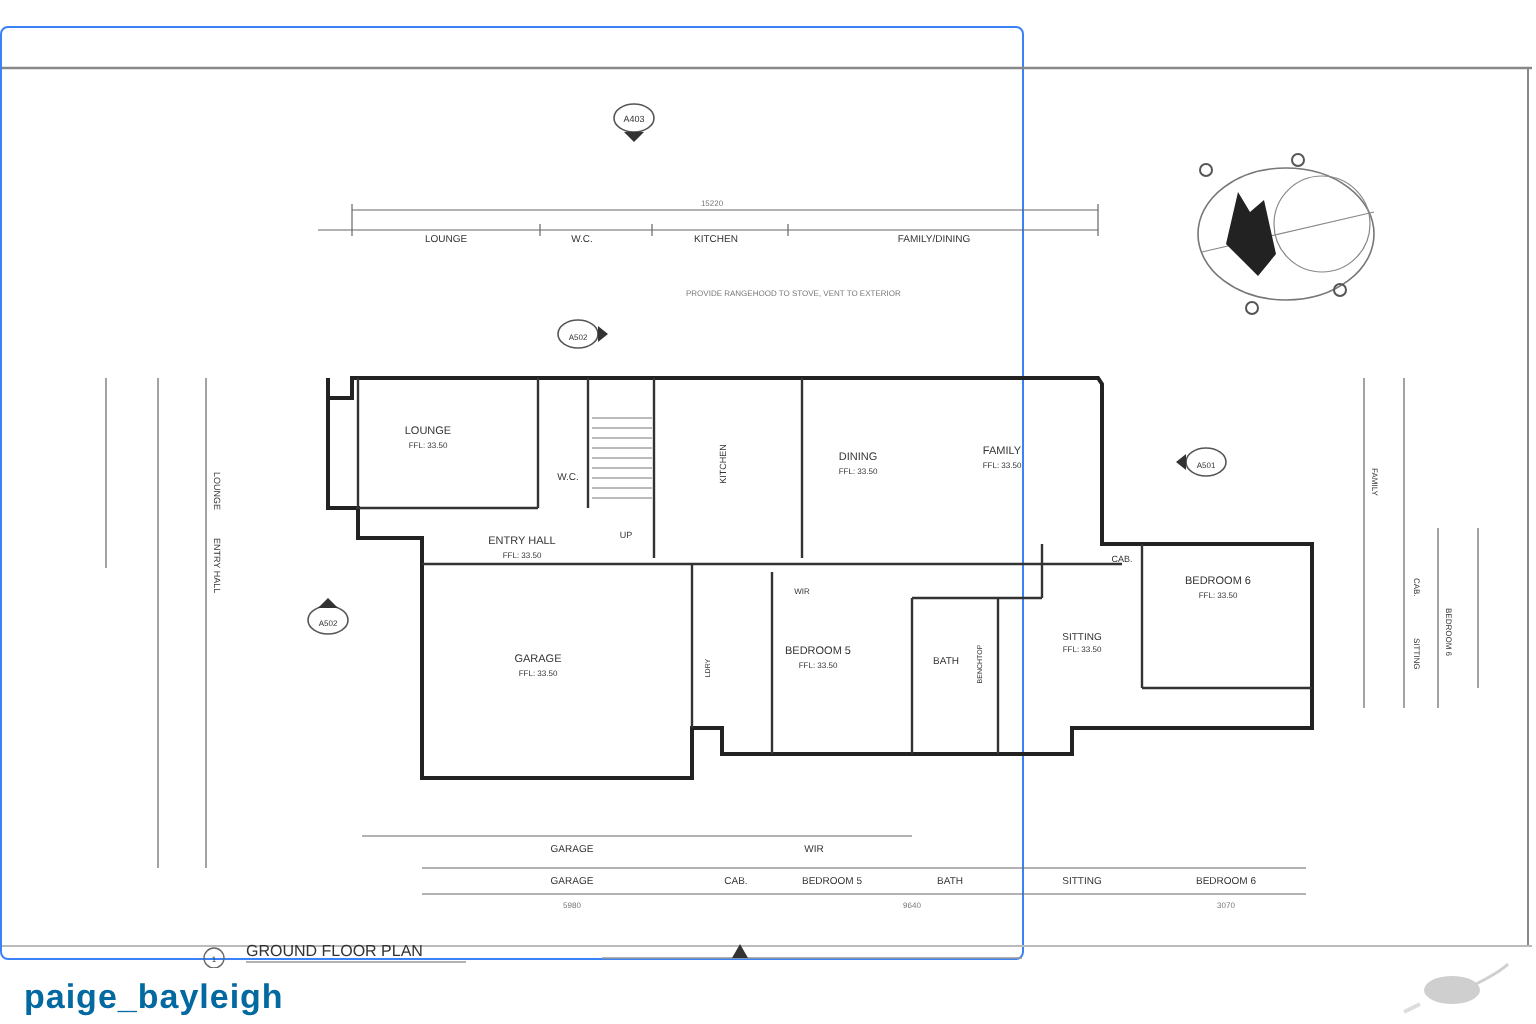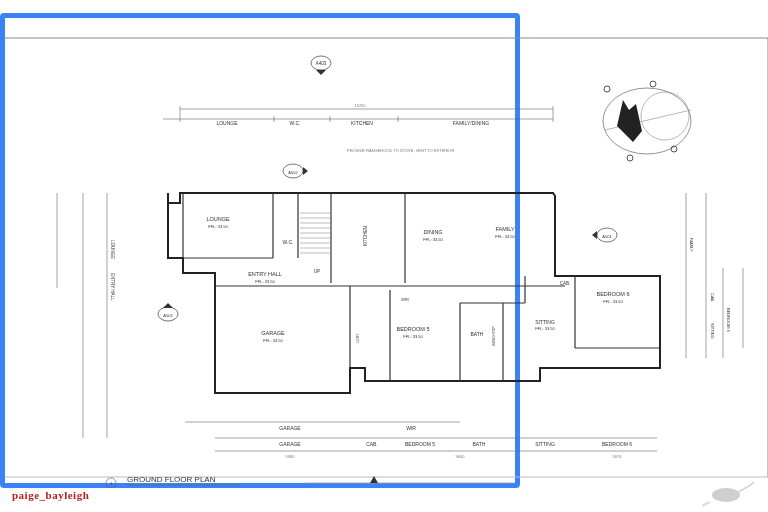--- a/index.html
+++ b/index.html
@@ -1,24 +1,24 @@
 <!DOCTYPE html>
 <html><head>
 <meta charset="utf-8">
 <style>
   html, body { margin:0; padding:0; }
   body { width:768px; height:512px; background:#ffffff; overflow:hidden; position:relative;
          font-family:"Liberation Sans", sans-serif; }
   #frame { position:absolute; left:0; top:13px; width:510px; height:465px;
-           border:5px solid #3b82f6; border-radius:4px; background:#fff; }
+           border:1px solid #3b82f6; border-radius:4px; background:#fff; }
   #plan { position:absolute; left:0; top:0; }
   .lbl { font-family:"Liberation Sans", sans-serif; fill:#333; }
   .dim { font-family:"Liberation Sans", sans-serif; fill:#777; font-size:4px; }
-  #caption { position:absolute; left:12px; top:489px; font-size:11px; font-weight:bold;
-             color:#b91c1c; letter-spacing:0.5px; font-family:Liberation Serif, serif; }
+  #caption { position:absolute; left:12px; top:489px; font-size:17px; font-weight:bold;
+             color:#0369a1; letter-spacing:0.5px; font-family:Liberation Sans, sans-serif; }
   #logo { position:absolute; left:698px; top:478px; width:60px; height:30px; }
 </style>
 </head>
 <body>
 
 <div id="frame">
   <svg id="plan" width="768" height="470" viewBox="0 0 768 470" xmlns="http://www.w3.org/2000/svg">
 
     <line x1="0" y1="20" x2="765" y2="20" stroke="#888" stroke-width="1.2"></line>
     <line x1="763" y1="20" x2="763" y2="459" stroke="#888" stroke-width="1"></line>

